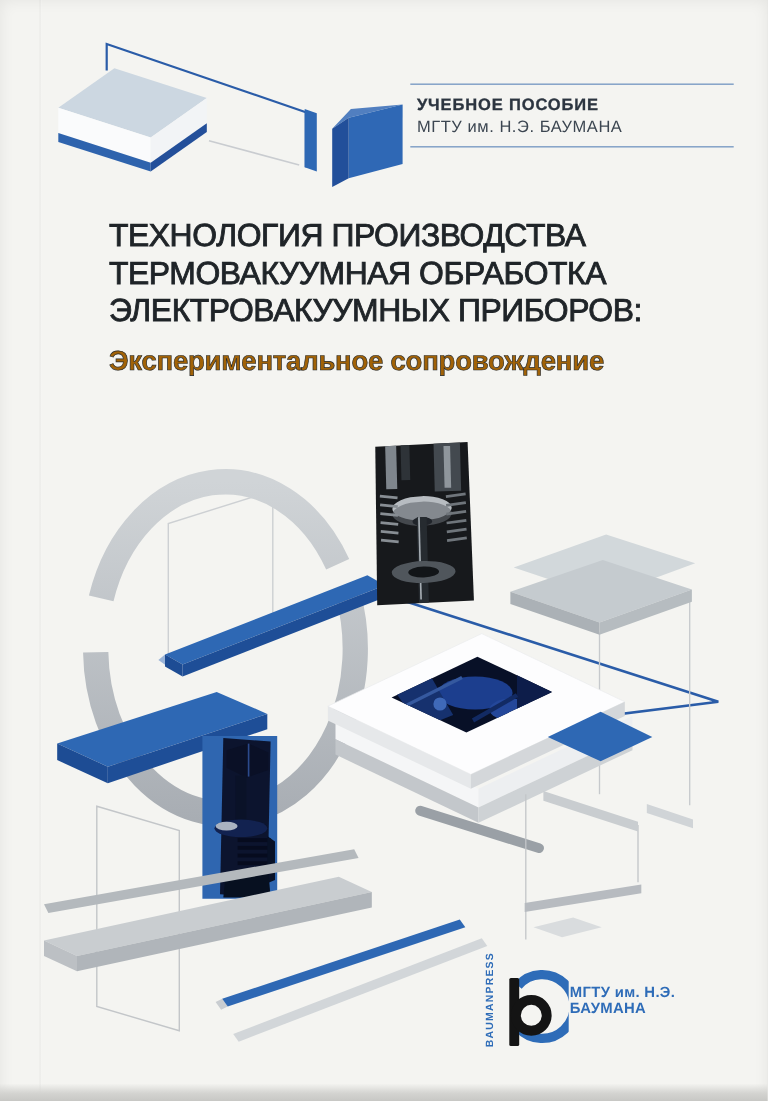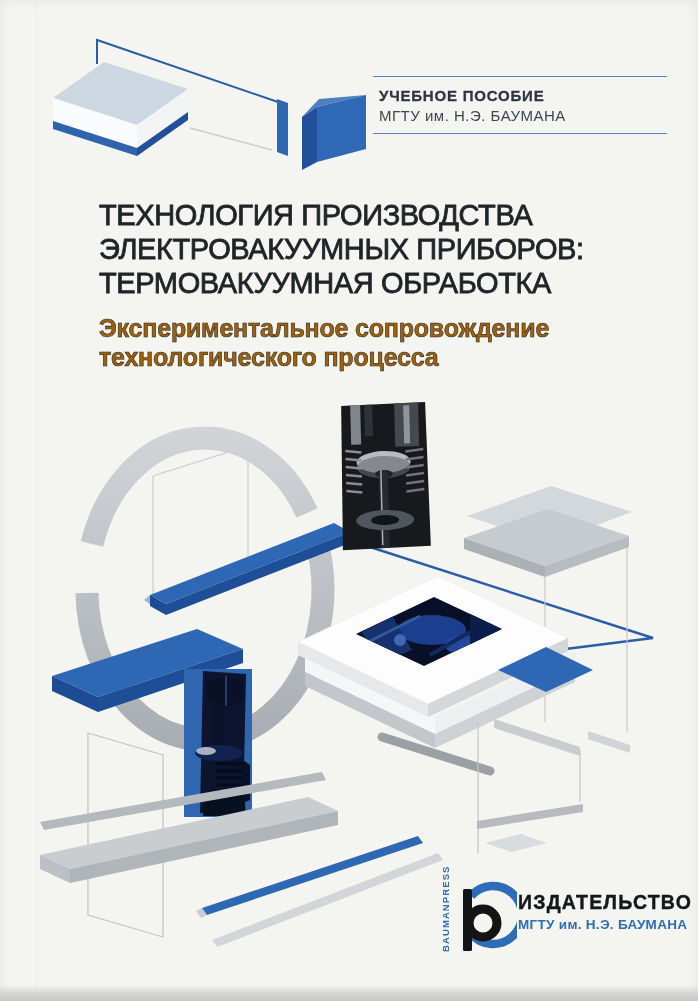--- a/index.html
+++ b/index.html
@@ -202,35 +202,33 @@
     </g>
   </svg>
 
   <div class="badge">
     <div class="badge-series">УЧЕБНОЕ ПОСОБИЕ</div>
     <div class="badge-org">МГТУ им. Н.Э. БАУМАНА</div>
   </div>
 
   <h1 class="title">
     <span>ТЕХНОЛОГИЯ ПРОИЗВОДСТВА</span>
+    <span>ТЕРМОВАКУУМНАЯ ОБРАБОТКА</span>
     <span>ЭЛЕКТРОВАКУУМНЫХ ПРИБОРОВ:</span>
-    <span>ТЕРМОВАКУУМНАЯ ОБРАБОТКА</span>
   </h1>
 
   <h2 class="subtitle">
     <span>Экспериментальное сопровождение</span>
-    <span>технологического процесса</span>
   </h2>
 
   <div class="publisher">
     <span class="press-vertical">BAUMANPRESS</span>
     <svg class="pub-mark" width="62" height="84" viewBox="0 0 62 84" xmlns="http://www.w3.org/2000/svg">
       <path d="M16,24 A29,29 0 1 1 16,62" fill="none" stroke="#2e6cb8" stroke-width="8.5"></path>
       <rect x="8" y="17" width="9" height="62" rx="1.5" fill="#141414"></rect>
       <circle cx="28" cy="51" r="14" fill="none" stroke="#141414" stroke-width="9"></circle>
     </svg>
     <div class="pub-text">
-      <div class="pub-name">ИЗДАТЕЛЬСТВО</div>
       <div class="pub-org">МГТУ им. Н.Э. БАУМАНА</div>
     </div>
   </div>
 
 </div>
 
 </body></html>

